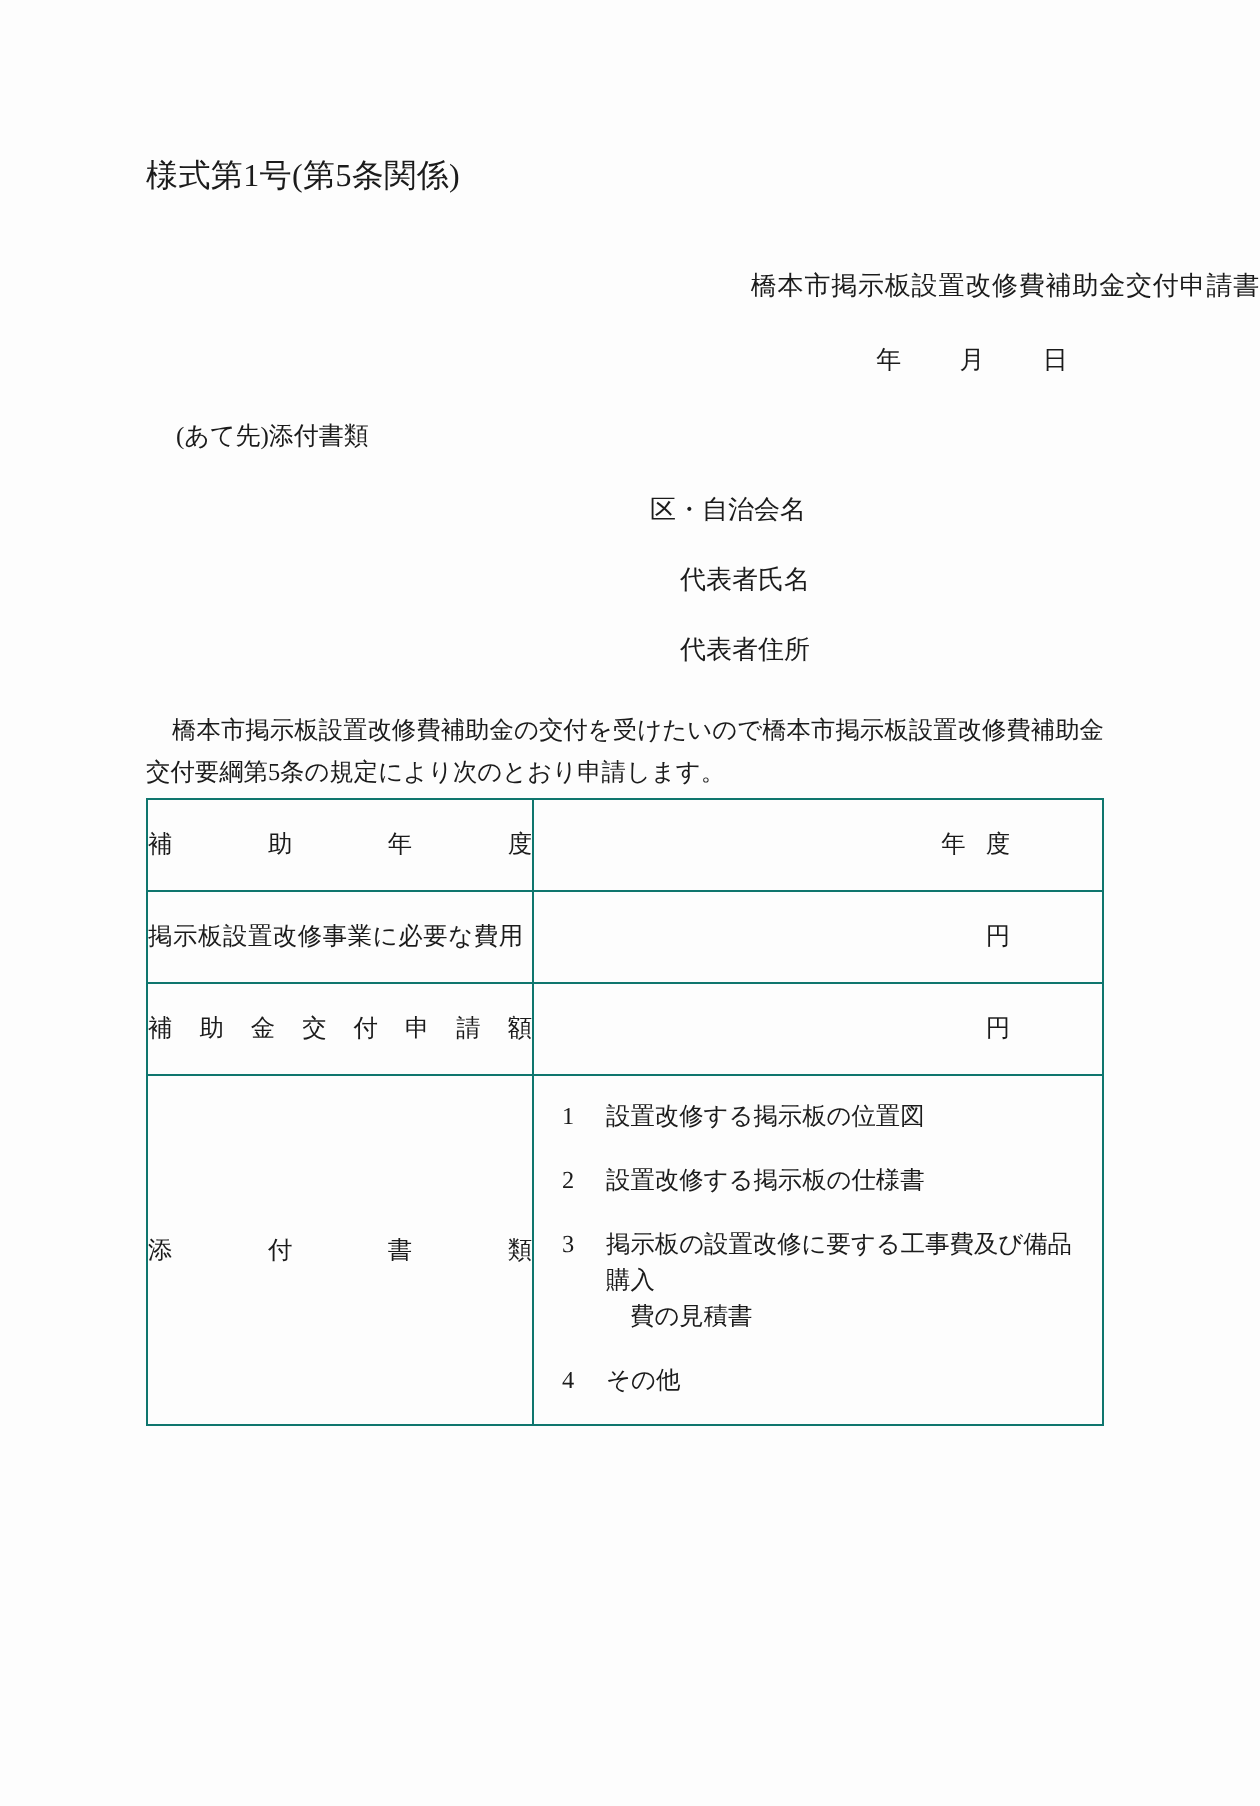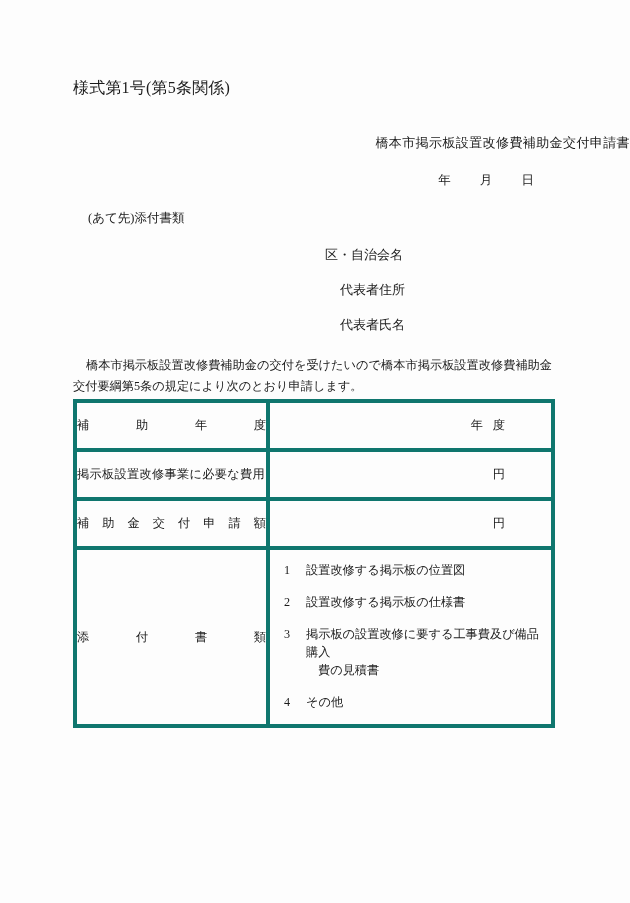--- a/index.html
+++ b/index.html
@@ -99,21 +99,21 @@
   table.form-table {
     position: absolute;
     left: 73px;
     top: 399px;
     width: 478px;
     border-collapse: collapse;
     table-layout: fixed;
     font-size: 12.2px;
   }
   table.form-table td {
-    border: 4px solid #0f766e;
+    border: 1px solid #0f766e;
     padding: 0;
     vertical-align: middle;
   }
   td.label {
     width: 193px;
     padding: 0 12px;
   }
   td.value {
     padding: 0 0 0 0;
   }
@@ -205,22 +205,22 @@
     <span class="seg">年</span>
     <span class="seg">月</span>
     <span class="seg">日</span>
     <span class="tail"></span>
   </div>
 
   <div class="addressee">(あて先)添付書類</div>
 
   <div class="applicant">
     <div class="line l1">区・自治会名</div>
+    <div class="line l3">代表者氏名</div>
     <div class="line l2">代表者住所</div>
-    <div class="line l3">代表者氏名</div>
   </div>
 
   <div class="body-text"><span class="indent"></span><span>橋本市掲示板設置改修費補助金の交付を受けたいので橋本市掲示板設置改修費補助金交付要綱第5条の規定により次のとおり申請します。</span></div>
 
   <table class="form-table">
     <colgroup>
       <col style="width:193px">
       <col style="width:285px">
     </colgroup>
     <tbody>

